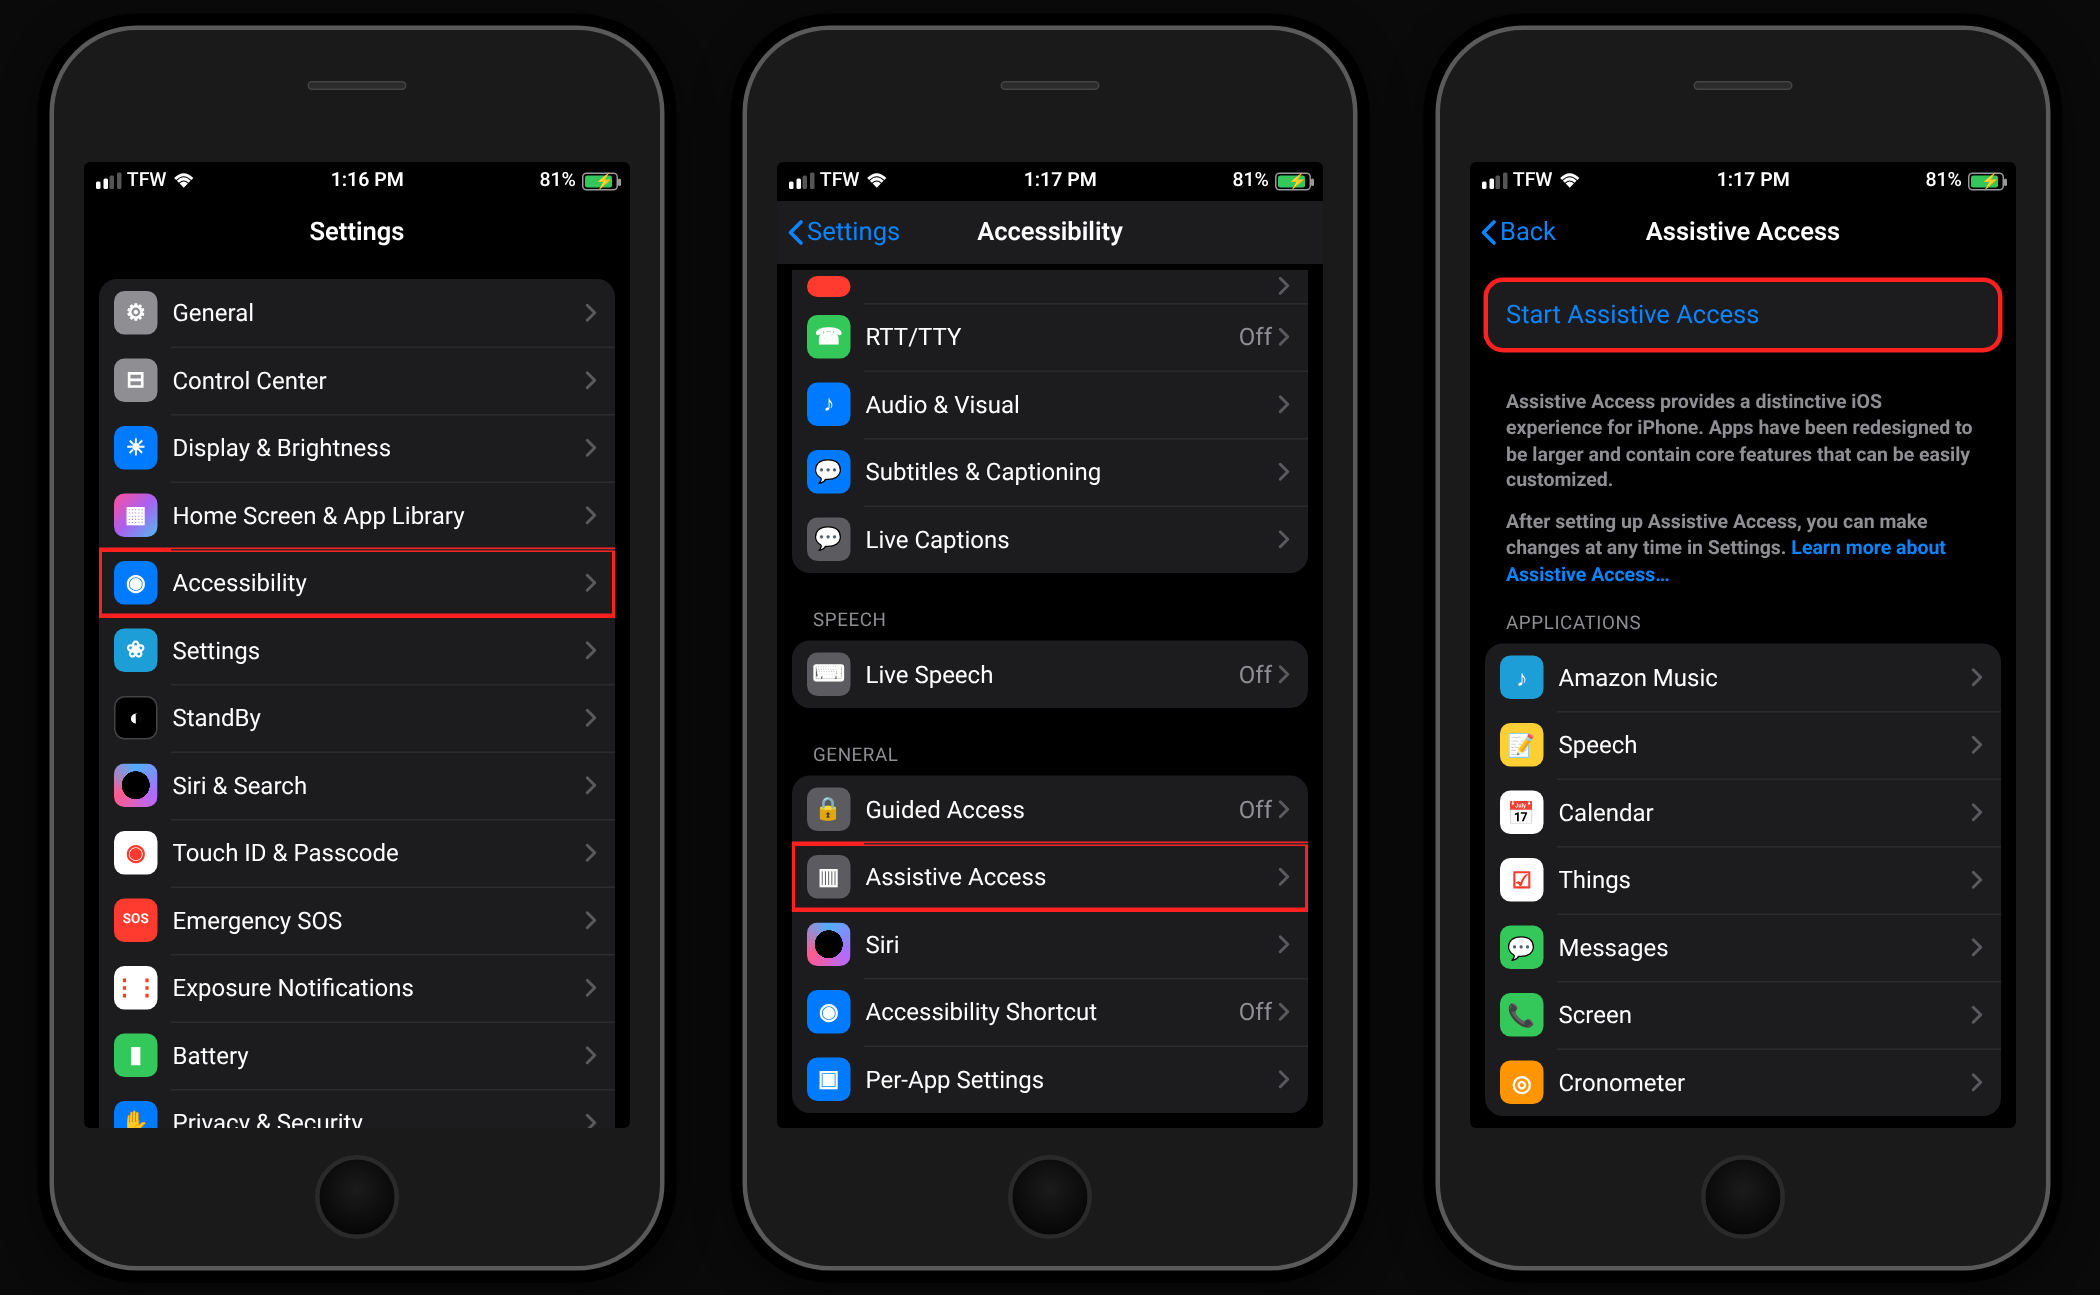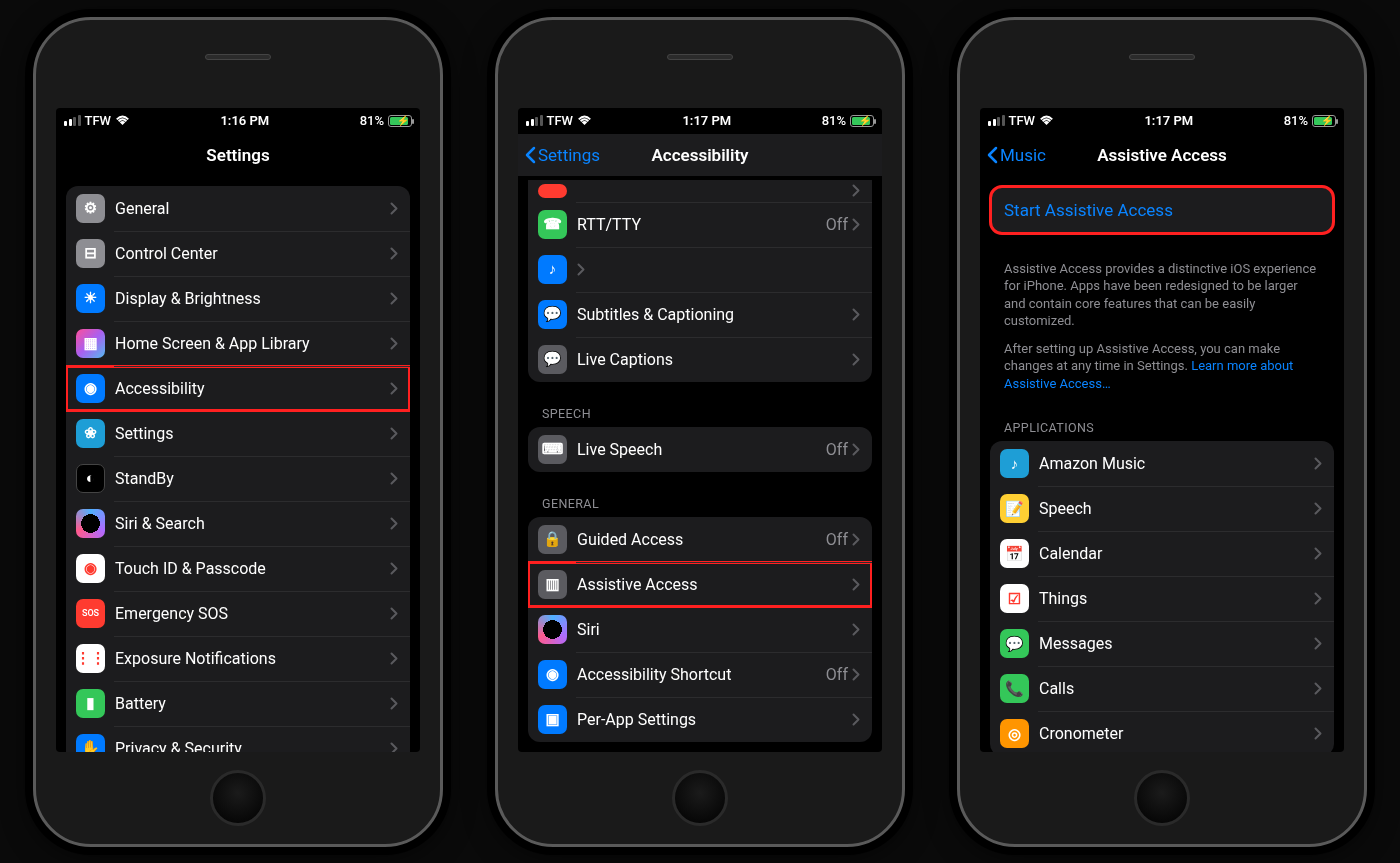--- a/index.html
+++ b/index.html
@@ -84,21 +84,21 @@
     content:""; position:absolute; top:0; left:48px; right:0; height:1px; background:#2c2c2e;
   }
   .icon {
     width:29px; height:29px; border-radius:7px; display:flex; align-items:center; justify-content:center;
     margin-right:10px; flex-shrink:0; color:#fff;
   }
   .label { flex:1; color:#fff; font-size:16px; }
   .value { color:#8e8e93; font-size:16px; margin-right:4px;}
   .chev { color:#5a5a5e; }
   .highlight { outline:3px solid #ff2020; outline-offset:-2px; z-index:5; position:relative;}
-  .desc { color:#8e8e93; font-size:13px; line-height:1.35; padding:8px 14px 0; }
+  .desc { color:#8e8e93; font-size:13px; line-height:1.35; padding:8px 14px 0;font-weight:bold; }
   .desc + .desc { padding-top:10px; }
   .link { color:#0a84ff; }
   .start-row { color:#0a84ff; font-size:17px; padding:14px 14px; cursor:pointer;border-radius:11px;}
   
   .bg-gray{background:#8e8e93}.bg-blue{background:#007aff}.bg-green{background:#34c759}
   .bg-red{background:#ff3b30}.bg-white{background:#fff;color:#ff3b30}
   .bg-darkgray{background:#5b5b60}
   .bg-black{background:#000;border:1px solid #444}.bg-orange{background:#ff9500}
   .bg-teal{background:#1e9ed6}.bg-yellow{background:#ffcf33}
   .bg-pink{background:linear-gradient(135deg,#fd4f9b,#a960f0,#54baf0)}
@@ -281,20 +281,21 @@
           <div class="row">
             <div class="icon bg-green" style="font-size:15px;font-weight:600">☎</div>
             <span class="label">RTT/TTY</span>
             <span class="value">Off</span>
             <svg class="chev" width="8" height="13" viewBox="0 0 8 13">
               <path d="M1.5 1.5 L6.5 6.5 L1.5 11.5" stroke="#5a5a5e" stroke-width="2" fill="none" stroke-linecap="round" stroke-linejoin="round"></path>
             </svg>
           </div>
           <div class="row">
             <div class="icon bg-blue" style="font-size:15px;font-weight:600">♪</div>
+            <span class="label">Audio &amp; Visual</span>
             <svg class="chev" width="8" height="13" viewBox="0 0 8 13">
               <path d="M1.5 1.5 L6.5 6.5 L1.5 11.5" stroke="#5a5a5e" stroke-width="2" fill="none" stroke-linecap="round" stroke-linejoin="round"></path>
             </svg>
           </div>
           <div class="row">
             <div class="icon bg-blue" style="font-size:15px;font-weight:600">💬</div>
             <span class="label">Subtitles &amp; Captioning</span>
             <svg class="chev" width="8" height="13" viewBox="0 0 8 13">
               <path d="M1.5 1.5 L6.5 6.5 L1.5 11.5" stroke="#5a5a5e" stroke-width="2" fill="none" stroke-linecap="round" stroke-linejoin="round"></path>
             </svg>
@@ -386,31 +387,31 @@
             <span class="batt-fill"></span>
             <span class="bolt">⚡</span>
           </span>
       </div>
     </div>
     <div class="nav">
       <div class="back">
         <svg width="12" height="18" viewBox="0 0 12 18">
             <path d="M10 2 L3 9 L10 16" stroke="#0a84ff" stroke-width="2.5" fill="none" stroke-linecap="round" stroke-linejoin="round"></path>
           </svg>
-        <span>Music</span>
+        <span>Back</span>
       </div>
       <span>Assistive Access</span>
     </div>
     <div class="content" id="content-2">
         <div class="group highlight">
           <div class="start-row">Start Assistive Access</div>
         </div>
         <div class="desc">Assistive Access provides a distinctive iOS experience for iPhone. Apps have been redesigned to be larger and contain core features that can be easily customized.</div>
         <div class="desc">After setting up Assistive Access, you can make changes at any time in Settings. <span class="link">Learn more about Assistive Access…</span></div>
-        <div class="section-label" style="margin-top:22px">APPLICATIONS</div>
+        <div class="section-label" style="margin-top:10px">APPLICATIONS</div>
         <div class="group">
           <div class="row">
             <div class="icon bg-teal" style="font-size:15px;font-weight:600">♪</div>
             <span class="label">Amazon Music</span>
             <svg class="chev" width="8" height="13" viewBox="0 0 8 13">
               <path d="M1.5 1.5 L6.5 6.5 L1.5 11.5" stroke="#5a5a5e" stroke-width="2" fill="none" stroke-linecap="round" stroke-linejoin="round"></path>
             </svg>
           </div>
           <div class="row">
             <div class="icon bg-yellow" style="font-size:15px;font-weight:600">📝</div>
@@ -435,21 +436,21 @@
           </div>
           <div class="row">
             <div class="icon bg-green" style="font-size:15px;font-weight:600">💬</div>
             <span class="label">Messages</span>
             <svg class="chev" width="8" height="13" viewBox="0 0 8 13">
               <path d="M1.5 1.5 L6.5 6.5 L1.5 11.5" stroke="#5a5a5e" stroke-width="2" fill="none" stroke-linecap="round" stroke-linejoin="round"></path>
             </svg>
           </div>
           <div class="row">
             <div class="icon bg-green" style="font-size:15px;font-weight:600">📞</div>
-            <span class="label">Calls</span>
+            <span class="label">Screen</span>
             <svg class="chev" width="8" height="13" viewBox="0 0 8 13">
               <path d="M1.5 1.5 L6.5 6.5 L1.5 11.5" stroke="#5a5a5e" stroke-width="2" fill="none" stroke-linecap="round" stroke-linejoin="round"></path>
             </svg>
           </div>
           <div class="row">
             <div class="icon bg-orange" style="font-size:15px;font-weight:600">◎</div>
             <span class="label">Cronometer</span>
             <svg class="chev" width="8" height="13" viewBox="0 0 8 13">
               <path d="M1.5 1.5 L6.5 6.5 L1.5 11.5" stroke="#5a5a5e" stroke-width="2" fill="none" stroke-linecap="round" stroke-linejoin="round"></path>
             </svg>

